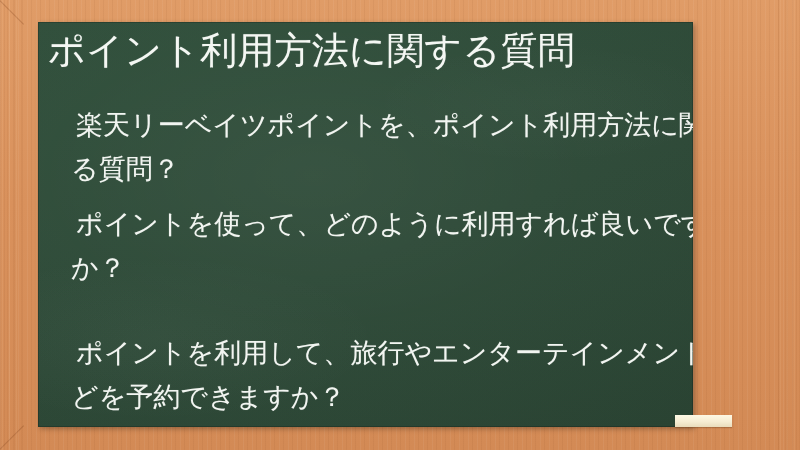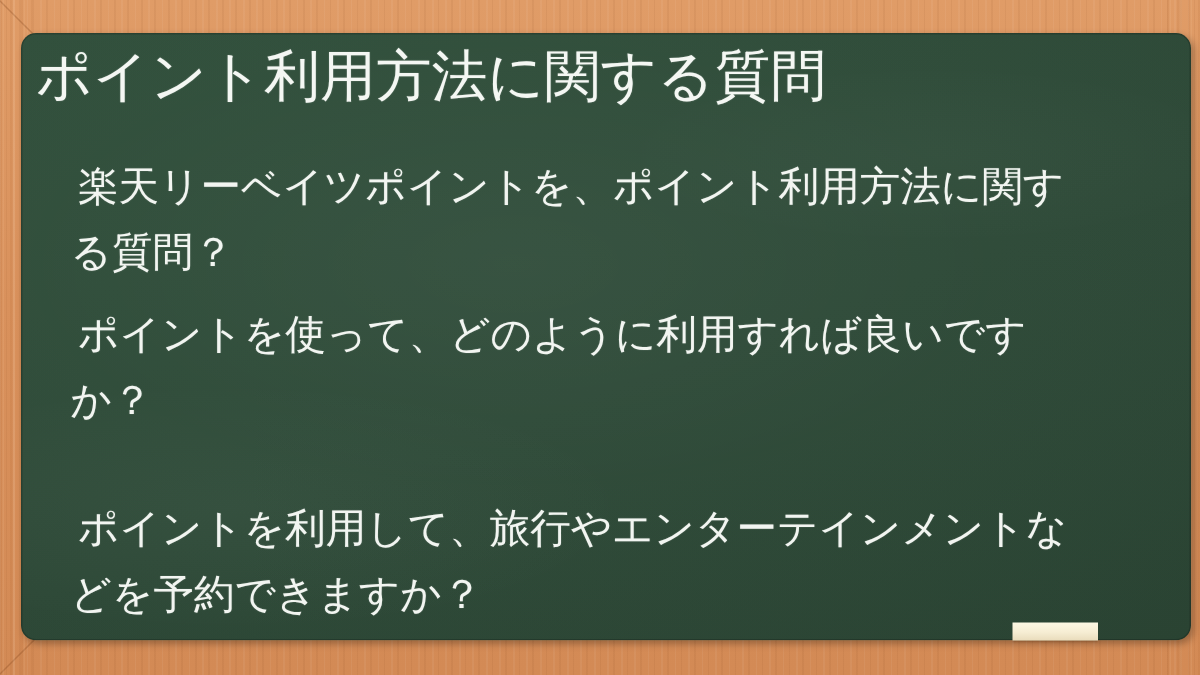--- a/index.html
+++ b/index.html
@@ -65,36 +65,35 @@
       rgba(0,0,0,0) 7px
     );
     pointer-events: none;
   }
   .grain-left  { left: 0; }
   .grain-right { right: 0; }
 
   
   .board {
     position: absolute;
-    left: 14px;
+    left: 38px;
     top: 22px;
-    width: 780px;
+    width: 655px;
     height: 405px;
     background:
       radial-gradient(ellipse 90% 80% at 42% 38%,
         rgba(255,255,255,0.045) 0%,
         rgba(255,255,255,0.012) 45%,
         rgba(0,0,0,0.035) 100%),
       linear-gradient(160deg, #31503c 0%, #2e4a38 55%, #2b4534 100%);
     box-shadow:
       inset 0 0 0 1px rgba(0,0,0,0.18),
       2px 2px 5px rgba(0,0,0,0.28);
     box-sizing: border-box;
     overflow: hidden;
-    border-radius: 10px;
   }
 
   
   .board::after {
     content: "";
     position: absolute;
     inset: 0;
     background:
       radial-gradient(ellipse 50% 30% at 18% 78%, rgba(220,235,225,0.030), rgba(0,0,0,0) 70%),
       radial-gradient(ellipse 40% 22% at 78% 20%, rgba(220,235,225,0.022), rgba(0,0,0,0) 70%);

